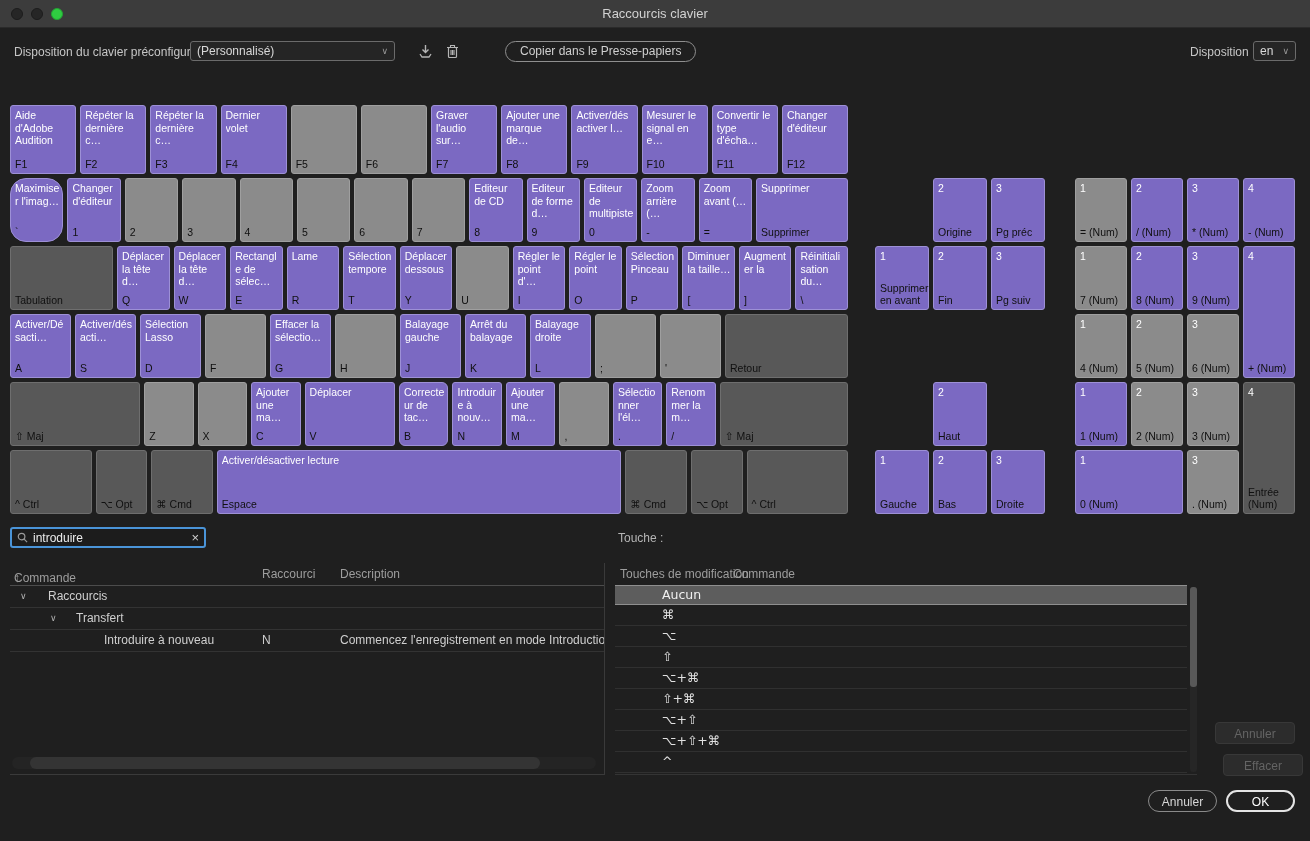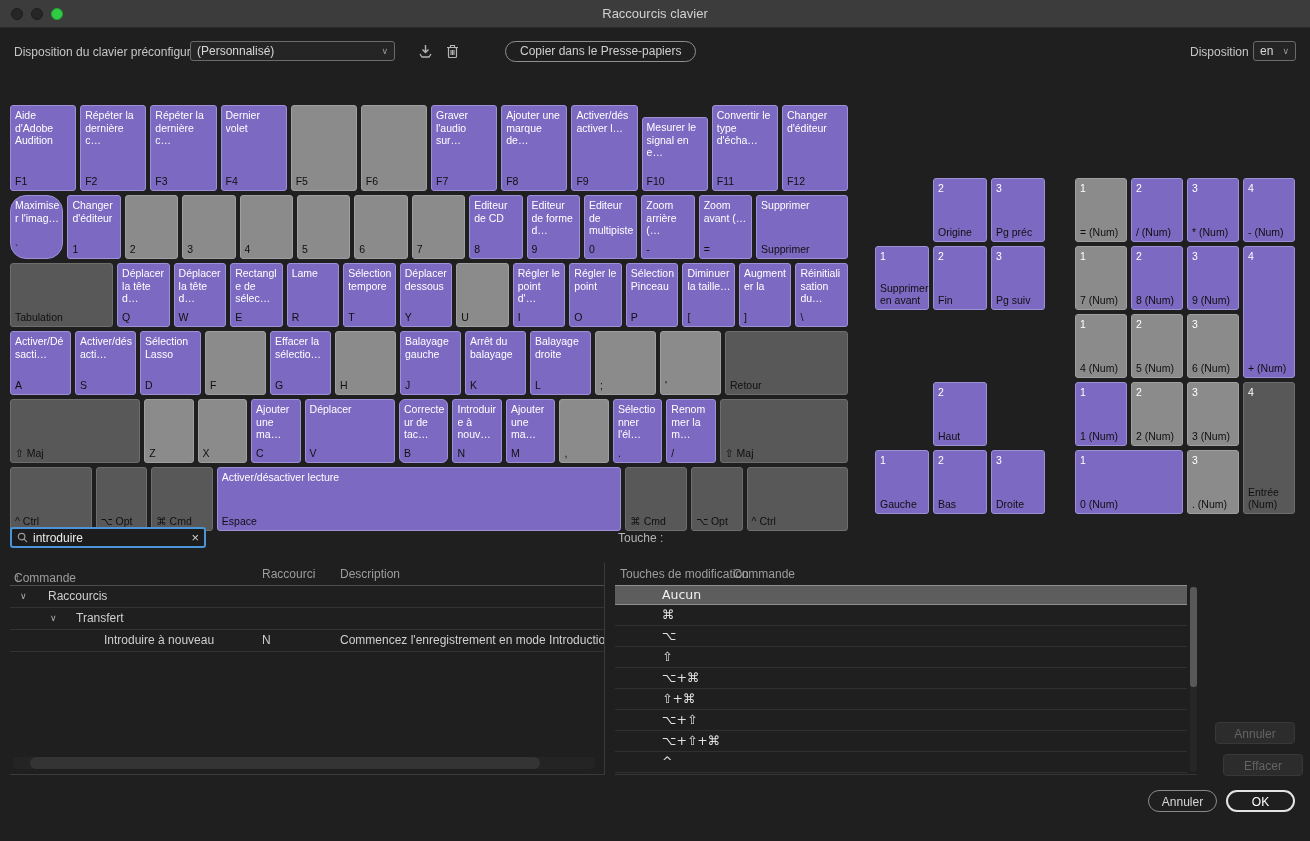--- a/index.html
+++ b/index.html
@@ -22,21 +22,21 @@
     color:#d8d8d8;font-size:12px;display:flex;align-items:center;justify-content:space-between;
     padding:0 6px;box-sizing:border-box;cursor:default;}
   .select .chev{color:#9a9a9a;font-size:9px;margin-left:8px;}
   .icon-btn{position:absolute;width:18px;height:18px;display:flex;align-items:center;justify-content:center;}
   .pill{position:absolute;height:21px;border-radius:11px;border:1px solid #8f8f8f;background:transparent;
     color:#cfcfcf;font-size:12px;padding:0 14px;font-family:inherit;line-height:19px;}
   
   .keyboard{position:absolute;left:10px;top:105px;width:1290px;height:412px;}
   .main-keys{position:absolute;left:0;top:0;width:838px;}
   .krow{display:flex;gap:4px;height:64px;margin-bottom:4px;}
-  .krow.frow{height:86px;}
+  .krow.frow{height:69px;}
   .key{position:relative;border-radius:3px;box-sizing:border-box;}
   .key.purple{background:#7b69c2;border:1px solid #9d90d6;}
   .key.gray{background:#8b8b8b;border:1px solid #9f9f9f;}
   .key.mod{background:#585858;border:1px solid #6e6e6e;}
   .kcmd{position:absolute;top:3px;left:4px;right:3px;color:#ffffff;font-size:10.5px;line-height:12.5px;
     max-height:39px;overflow:hidden;word-break:break-word;}
   .kname{position:absolute;bottom:3px;left:4px;right:2px;color:#101010;font-size:10.5px;line-height:12px;}
   .nav-cluster{position:absolute;left:865px;top:73px;width:170px;display:grid;
     grid-template-columns:repeat(3,1fr);grid-template-rows:repeat(5,64px);gap:4px;}
   .numpad{position:absolute;left:1065px;top:73px;width:220px;display:grid;
@@ -144,21 +144,21 @@
           <div class="kname">F7</div>
         </div>
         <div class="key purple" style="flex: 1 1 0px;">
           <div class="kcmd">Ajouter une marque de…</div>
           <div class="kname">F8</div>
         </div>
         <div class="key purple" style="flex: 1 1 0px;">
           <div class="kcmd">Activer/désactiver l…</div>
           <div class="kname">F9</div>
         </div>
-        <div class="key purple" style="flex: 1 1 0px; margin-top: 12px;">
+        <div class="key purple" style="flex: 1 1 0px;">
           <div class="kcmd">Mesurer le signal en e…</div>
           <div class="kname">F10</div>
         </div>
         <div class="key purple" style="flex: 1 1 0px;">
           <div class="kcmd">Convertir le type d'écha…</div>
           <div class="kname">F11</div>
         </div>
         <div class="key purple" style="flex: 1 1 0px;">
           <div class="kcmd">Changer d'éditeur</div>
           <div class="kname">F12</div>

